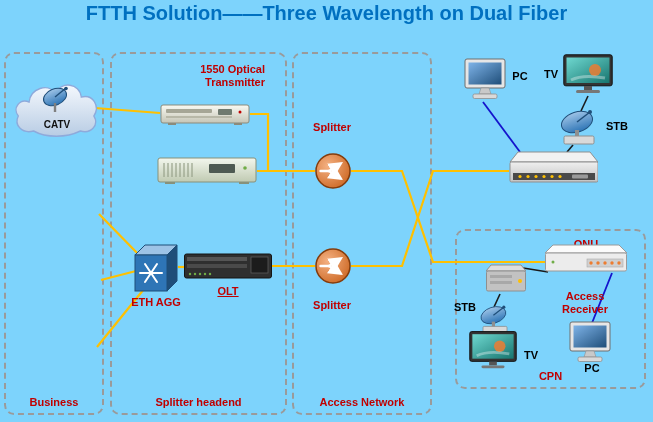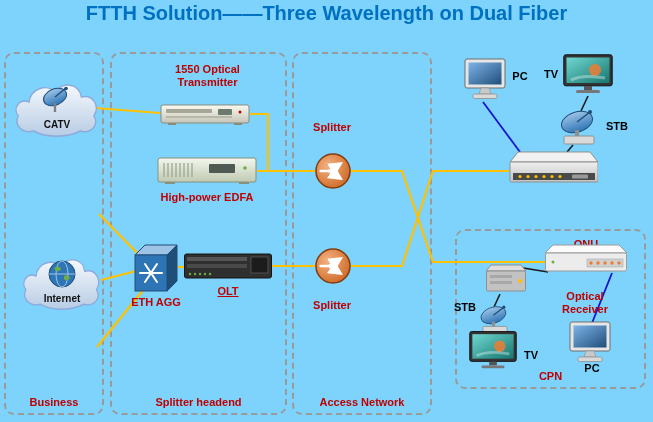--- a/index.html
+++ b/index.html
@@ -115,40 +115,23 @@
           <line x1="13" y1="11" x2="24" y2="2" stroke="#1F4E79" stroke-width="1.4"></line>
           <circle cx="24" cy="2.5" r="1.8" fill="#1F4E79"></circle>
           <line x1="13" y1="17" x2="13" y2="26" stroke="#7f7f7f" stroke-width="2.4"></line>
         </svg>
       </span>
       <span class="cloud-label">CATV</span>
     </div>
   </div>
 
 
-  <div class="cloud" style="left:20px;top:249px;width:84px;height:62px;">
-    <svg class="bg" viewBox="0 0 100 64" preserveAspectRatio="none">
-      <path d="M 24 57 C 11 60 2 51 7 42 C 0 34 9 24 19 28 C 21 14 40 9 48 19 C 55 7 75 9 77 23 C 90 20 98 32 91 42 C 97 51 88 60 76 57 C 60 64 38 64 24 57 Z" fill="url(#gCloud)" stroke="#8EAADB" stroke-width="1.5"></path>
-    </svg>
-    <div class="cloud-inner">
-      <span>
-        <svg width="28" height="28" viewBox="0 0 28 28">
-          <circle cx="14" cy="14" r="13" fill="#2E75B6" stroke="#1F4E79"></circle>
-          <ellipse cx="14" cy="14" rx="6" ry="13" fill="none" stroke="#9DC3E6" stroke-width="1"></ellipse>
-          <line x1="1" y1="14" x2="27" y2="14" stroke="#9DC3E6" stroke-width="1"></line>
-          <path d="M 6 8 q 4 -3 7 0 q -1 4 -5 3 z" fill="#70AD47"></path>
-          <path d="M 16 16 q 5 -2 6 2 q -3 4 -6 1 z" fill="#70AD47"></path>
-        </svg>
-      </span>
-      <span class="cloud-label">Internet</span>
-    </div>
-  </div>
-
-
-  <span class="lbl lbl-red" style="left:150px;top:63px;width:115px;">1550 Optical Transmitter</span>
+
+
+  <span class="lbl lbl-red" style="left:150px;top:63px;width:115px;text-align:right;">1550 Optical Transmitter</span>
   <div class="node" style="left:160px;top:101px;">
     <svg width="90" height="26" viewBox="0 0 90 26">
       <rect x="1" y="4" width="88" height="18" rx="2" fill="url(#gDev)" stroke="#8b8b7c"></rect>
       <rect x="6" y="8" width="46" height="4" rx="1" fill="#a6a696"></rect>
       <rect x="58" y="8" width="14" height="6" rx="1" fill="#6f7a6f"></rect>
       <circle cx="80" cy="11" r="1.5" fill="#C00000"></circle>
       <rect x="6" y="15" width="66" height="2" fill="#b8b8a8"></rect>
       <rect x="8" y="22" width="8" height="2" fill="#8b8b7c"></rect>
       <rect x="74" y="22" width="8" height="2" fill="#8b8b7c"></rect>
     </svg>
@@ -166,21 +149,20 @@
           <line x1="27" y1="8" x2="27" y2="22"></line>
         <line x1="31" y1="8" x2="31" y2="22"></line>
           <line x1="35" y1="8" x2="35" y2="22"></line>
       </g>
       <rect x="52" y="9" width="26" height="9" rx="1" fill="#4e5a52"></rect>
       <circle cx="88" cy="13" r="1.8" fill="#70AD47"></circle>
       <rect x="8" y="27" width="10" height="2" fill="#87917b"></rect>
       <rect x="82" y="27" width="10" height="2" fill="#87917b"></rect>
     </svg>
   </div>
-  <span class="lbl lbl-red" style="left:157px;top:191px;width:100px;">High-power EDFA</span>
 
   <div class="node" style="left:133px;top:241px;">
     <svg width="46" height="52" viewBox="0 0 46 52">
       <polygon points="2,14 12,4 44,4 34,14" fill="#9DC3E6" stroke="#1F4E79"></polygon>
       <polygon points="34,14 44,4 44,40 34,50" fill="#1F4E79" stroke="#1F4E79"></polygon>
       <rect x="2" y="14" width="32" height="36" fill="#2E75B6" stroke="#1F4E79"></rect>
       <g stroke="#ffffff" stroke-width="2" stroke-linecap="round">
         <line x1="7" y1="32" x2="29" y2="32"></line>
         <line x1="12" y1="23" x2="24" y2="41"></line>
         <line x1="12" y1="41" x2="24" y2="23"></line>
@@ -298,21 +280,21 @@
 
   <div class="node" style="left:486px;top:261px;">
     <svg width="40" height="34" viewBox="0 0 40 34">
       <polygon points="5,4 35,4 40,10 0,10" fill="#dddddd" stroke="#8f8f8f"></polygon>
       <rect x="0.5" y="10" width="39" height="20" rx="1.5" fill="#c2c2c2" stroke="#8f8f8f"></rect>
       <rect x="4" y="14" width="22" height="3" fill="#a8a8a8"></rect>
       <rect x="4" y="20" width="22" height="3" fill="#a8a8a8"></rect>
       <circle cx="34" cy="20" r="2" fill="#FFC000"></circle>
     </svg>
   </div>
-  <span class="lbl lbl-red" style="left:546px;top:290px;width:78px;">Optical Receiver</span>
+  <span class="lbl lbl-red" style="left:546px;top:290px;width:78px;">Access Receiver</span>
 
   <span class="lbl lbl-blk" style="left:452px;top:301px;width:26px;">STB</span>
   <div class="node" style="left:476px;top:304px;">
     <svg width="38" height="32" viewBox="0 0 46 40">
       <ellipse cx="21" cy="14" rx="16" ry="10" fill="url(#gDish)" stroke="#1F4E79" transform="rotate(-18 21 14)"></ellipse>
       <line x1="21" y1="14" x2="34" y2="4" stroke="#1F4E79" stroke-width="1.5"></line>
       <circle cx="34" cy="4" r="2" fill="#1F4E79"></circle>
       <rect x="19" y="22" width="4" height="7" fill="#8f8f8f"></rect>
       <rect x="8" y="28" width="30" height="8" rx="1.5" fill="#d9d9d9" stroke="#8f8f8f"></rect>
     </svg>

